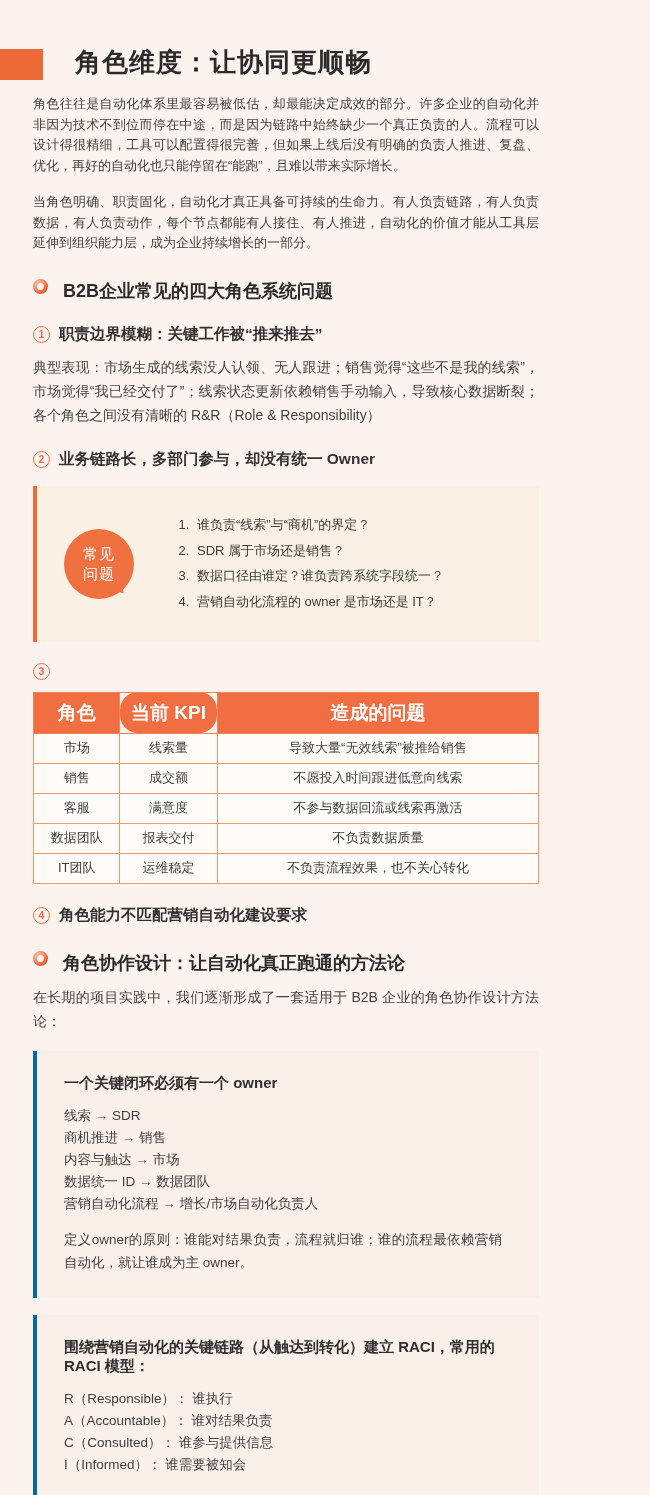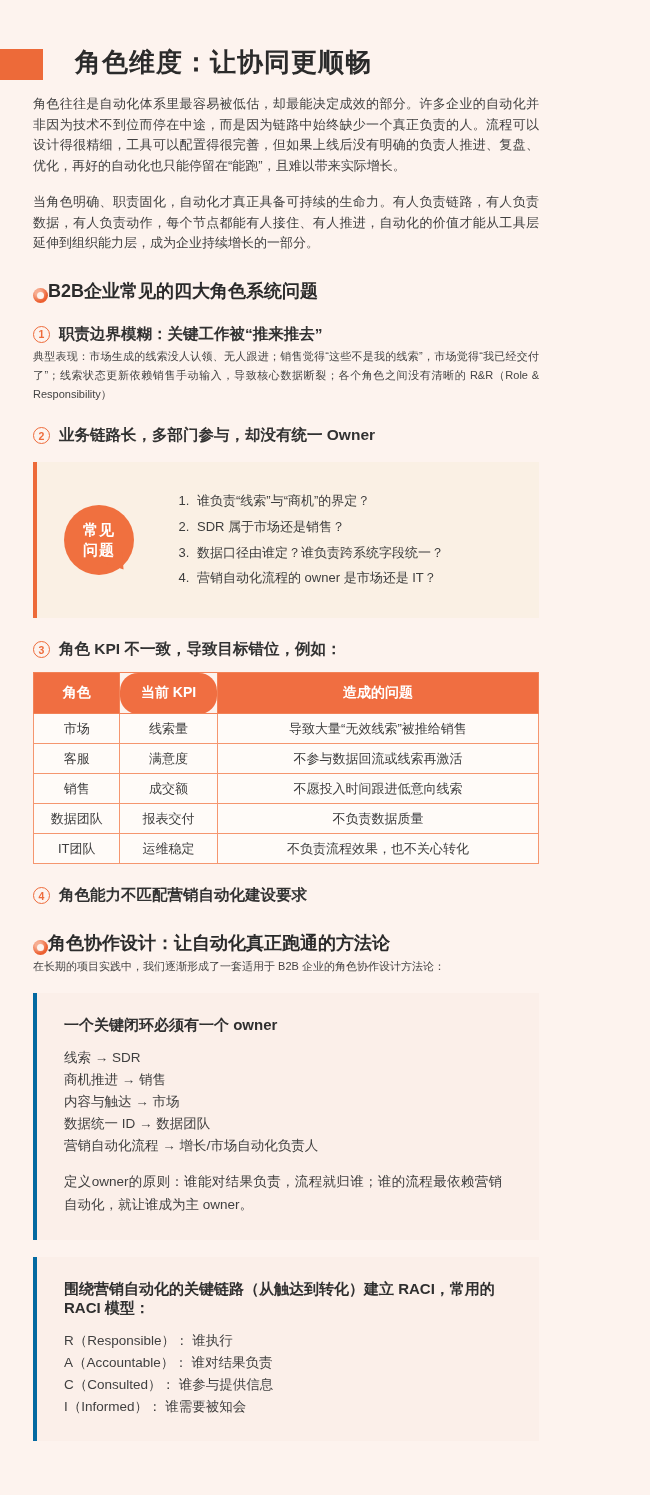--- a/index.html
+++ b/index.html
@@ -39,32 +39,32 @@
   }
   
   p.intro{
     margin:16px 0 0 0;
     font-size:13px;
     line-height:1.58;
     color:#414141;
     text-align:justify;
   }
   p.body-text{
-    margin:2px 0 0 0;
-    font-size:11px;
+    margin:10px 0 0 0;
+    font-size:14px;
     line-height:1.74;
     color:#434343;
     text-align:justify;
   }
   .quote-orange{color:#f0703f;}
   
   .section-heading{
     display:flex;
-    align-items:flex-end;
-    gap:0;
+    align-items:flex-start;
+    gap:15px;
     margin-top:25px;
     font-size:18px;
     font-weight:bold;
     color:#2b2b2b;
   }
   .ring-icon{
     flex:none;
     width:15px;
     height:15px;
     border-radius:50%;
@@ -135,21 +135,21 @@
     width:0;height:0;
     border:10px solid transparent;
     border-top:15px solid #f0703f;
     transform:rotate(-38deg);
   }
   .bubble-text{
     width:38px;
     text-align:center;
     color:#fff;
     font-size:15px;
-    font-weight:bold;
+    font-weight:normal;
     line-height:1.35;
     letter-spacing:1px;
   }
   ol.questions{
     flex:1;
     margin:4px;
     padding-left:28px;
   }
   ol.questions li{
     font-size:13px;
@@ -161,21 +161,21 @@
   }
   
   table.kpi-table{
     width:100%;
     margin-top:12px;
     border-collapse:collapse;
   }
   table.kpi-table th{
     background:#f06e41;
     color:#fff;
-    font-size:14px;
+    font-size:19px;
     font-weight:bold;
     height:38px;
     border:1px solid #f28257;
   }
   table.kpi-table td{
     background:#fffbf8;
     color:#3d3d3d;
     font-size:13px;
     text-align:center;
     height:29px;
@@ -250,46 +250,45 @@
     <ol class="questions">
       <li>谁负责“线索”与“商机”的界定？</li>
       <li>SDR 属于市场还是销售？</li>
       <li>数据口径由谁定？谁负责跨系统字段统一？</li>
       <li>营销自动化流程的 owner 是市场还是 IT？</li>
     </ol>
   </div>
 
   <div class="problem-heading">
     <span class="cnum">3</span>
-    <span>角色 KPI 不一致，导致目标错位，例如：</span>
   </div>
 
   <table class="kpi-table">
     <thead>
       <tr>
         <th class="col-role">角色</th>
         <th class="col-kpi">当前 KPI</th>
         <th class="col-issue">造成的问题</th>
       </tr>
     </thead>
     <tbody>
       <tr>
         <td>市场</td>
         <td>线索量</td>
         <td>导致大量“无效线索”被推给销售</td>
       </tr>
       <tr>
+        <td>销售</td>
+        <td>成交额</td>
+        <td>不愿投入时间跟进低意向线索</td>
+      </tr>
+      <tr>
         <td>客服</td>
         <td>满意度</td>
         <td>不参与数据回流或线索再激活</td>
-      </tr>
-      <tr>
-        <td>销售</td>
-        <td>成交额</td>
-        <td>不愿投入时间跟进低意向线索</td>
       </tr>
       <tr>
         <td>数据团队</td>
         <td>报表交付</td>
         <td>不负责数据质量</td>
       </tr>
       <tr>
         <td>IT团队</td>
         <td>运维稳定</td>
         <td>不负责流程效果，也不关心转化</td>

